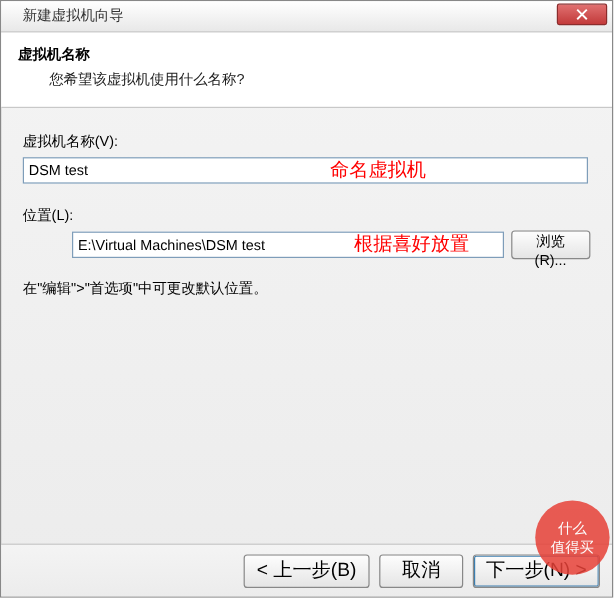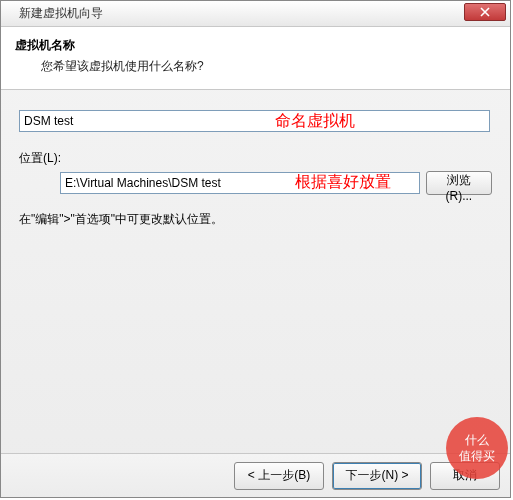--- a/index.html
+++ b/index.html
@@ -100,21 +100,21 @@
     gap: 8px;
     background: linear-gradient(#f4f4f4, #ececec);
   }
   .footer-btn {
     height: 28px;
     min-width: 90px;
     padding: 0 10px;
     background: linear-gradient(#fdfdfd, #e5e5e5);
     border: 1px solid #888;
     border-radius: 3px;
-    font-size: 12px;
+    font-size: 16px;
     cursor: pointer;
   }
   .footer-btn.default {
     box-shadow: 0 0 0 1px #3c7fb1 inset;
   }
   .watermark {
     position: absolute;
     right: 0;
     bottom: 16px;
     width: 66px;
@@ -138,42 +138,43 @@
     </div>
   </div>
 
   <div class="header">
     <div class="header-title">虚拟机名称</div>
     <div class="header-sub">您希望该虚拟机使用什么名称?</div>
   </div>
 
   <div class="content">
 
+    <div class="field-label">虚拟机名称(V):</div>
     <div class="row">
       <input type="text" class="text-input" value="DSM test" style="">
       <span class="annotation" style="left:256px; top:1px;">命名虚拟机</span>
     </div>
 
     <div style="height:18px;"></div>
 
     <div class="field-label">位置(L):</div>
     <div class="row">
       <input type="text" class="text-input" style="width: 410px; margin-left: 41px;" value="E:\Virtual Machines\DSM test">
       <button class="browse-btn">浏览(R)...</button>
       <span class="annotation" style="left:276px; top:1px;">根据喜好放置</span>
     </div>
 
     <div class="hint">在"编辑"&gt;"首选项"中可更改默认位置。</div>
 
   </div>
 
   <div class="footer">
     <button class="footer-btn">&lt; 上一步(B)</button>
+    <button class="footer-btn" style="min-width:70px;">取消</button>
     <button class="footer-btn default">下一步(N) &gt;</button>
-    <button class="footer-btn" style="min-width:70px;">取消</button>
   </div>
 
   <div class="watermark">
     <svg viewBox="0 0 66 66">
       <circle cx="33" cy="33" r="31" fill="#e74138"></circle>
       <text x="33" y="29" text-anchor="middle" font-size="12" fill="#fff" font-family="Microsoft YaHei">什么</text>
       <text x="33" y="45" text-anchor="middle" font-size="12" fill="#fff" font-family="Microsoft YaHei">值得买</text>
     </svg>
   </div>
 

